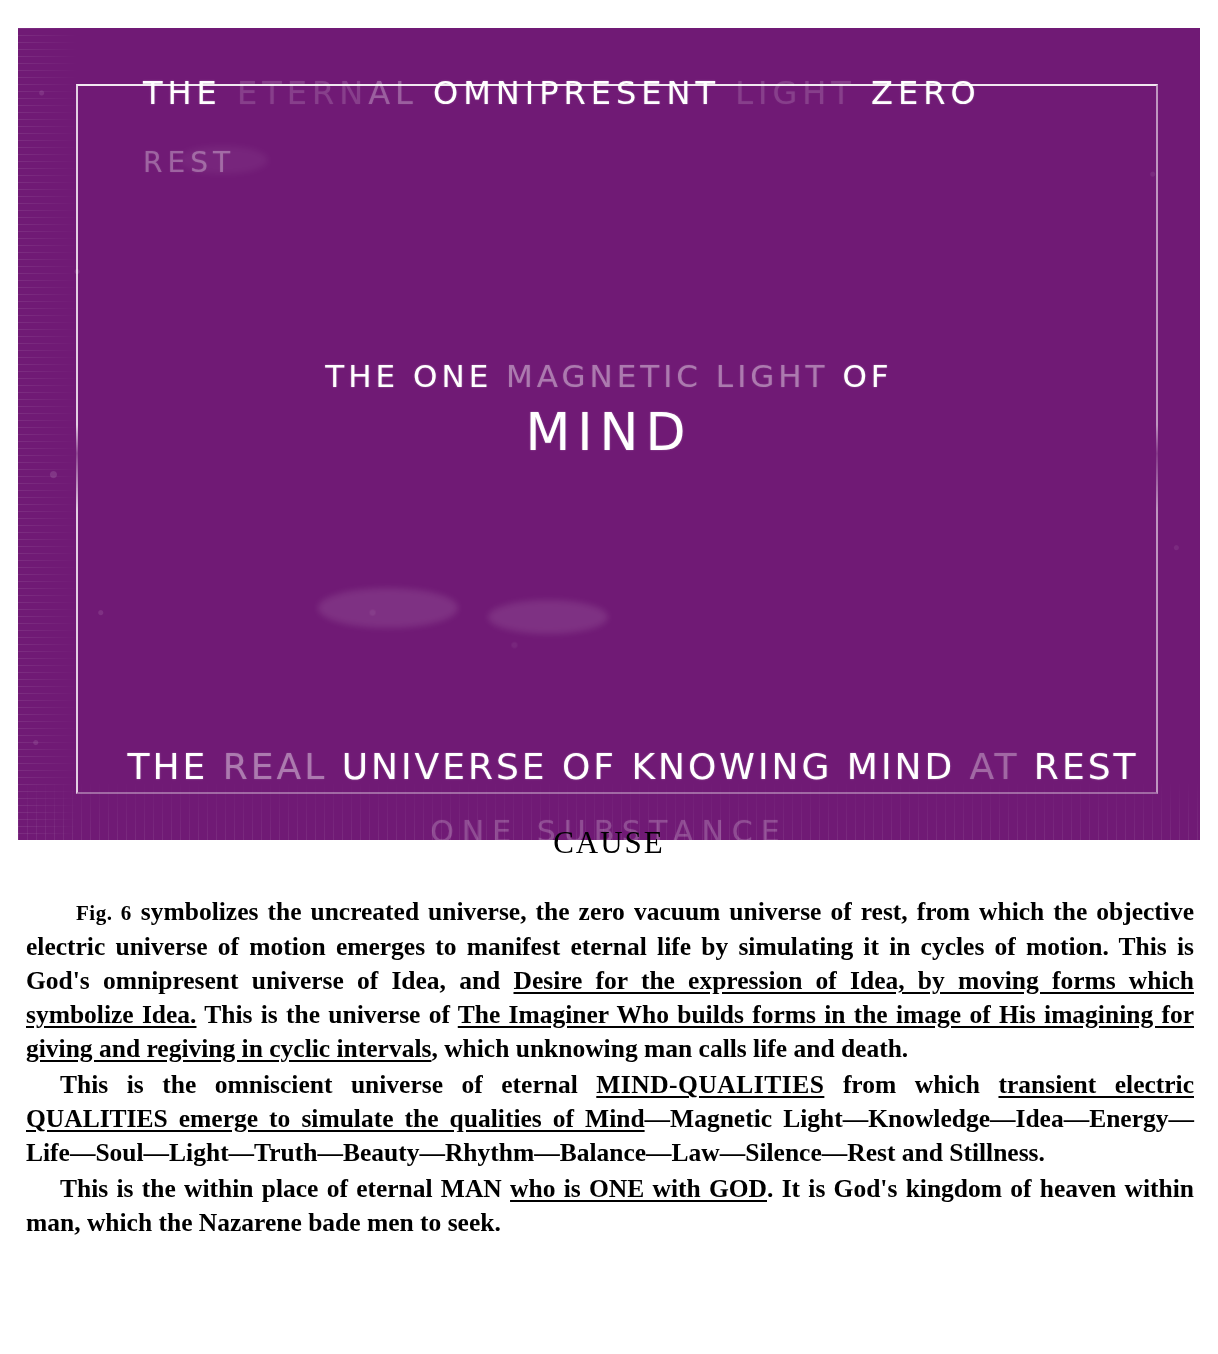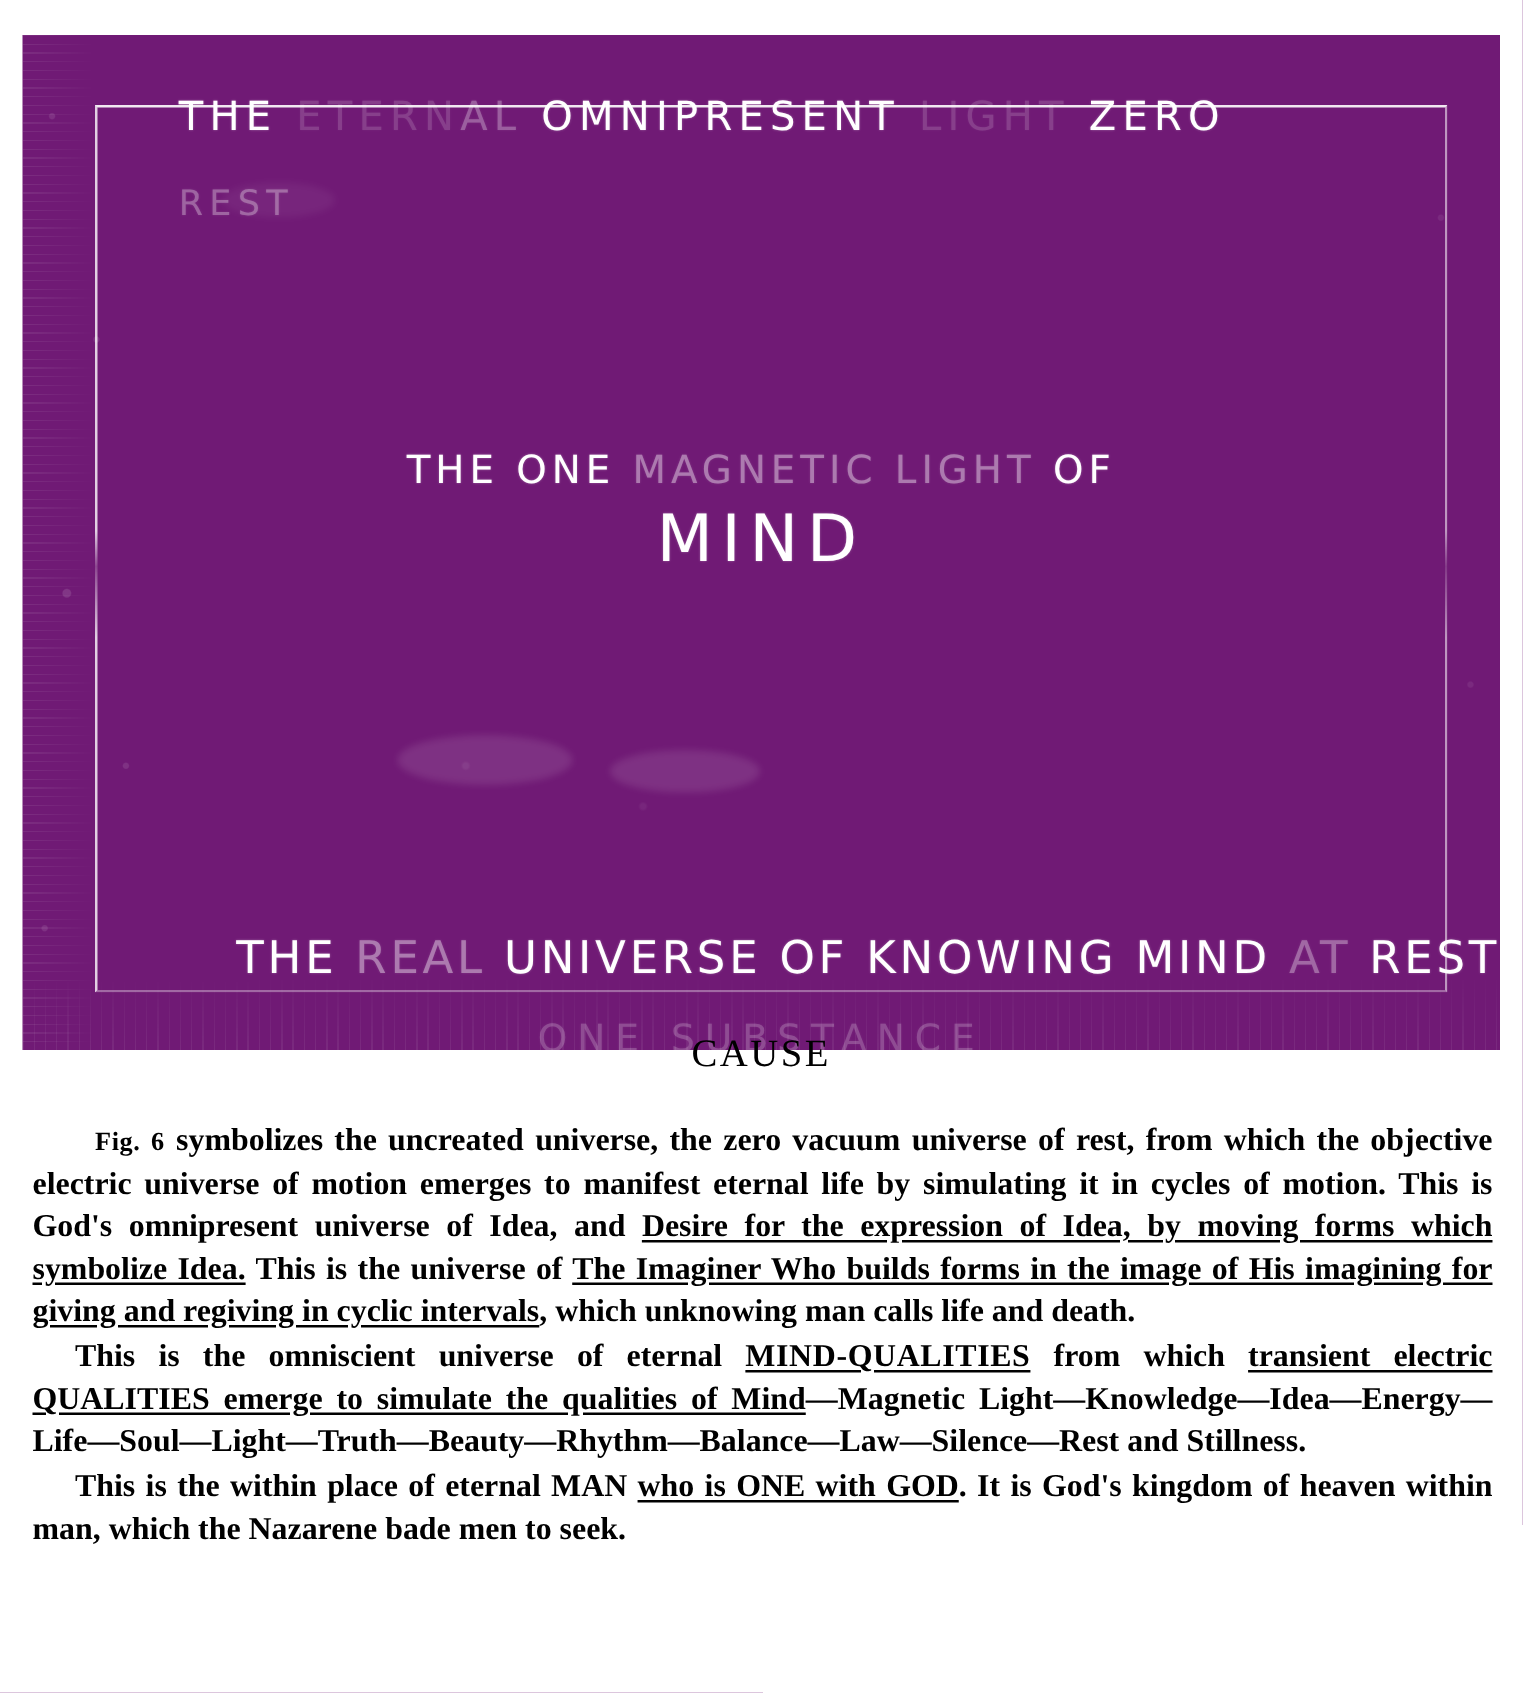--- a/index.html
+++ b/index.html
@@ -137,21 +137,21 @@
     left: 0; right: 0;
     top: 374px;
     text-align: center;
     font-size: 52px;
     letter-spacing: 7px;
   }
 
   .bottom-line {
     left: 0; right: 0;
     top: 718px;
-    text-align: right;
+    text-align: center;
     font-size: 36px;
     letter-spacing: 3px;
     padding-left: 48px;
   }
   .bottom-line .faded { opacity: 0.42; }
   .bottom-line .faded2 { opacity: 0.34; }
 
   .ghost-row {
     left: 0; right: 0;
     top: 786px;

